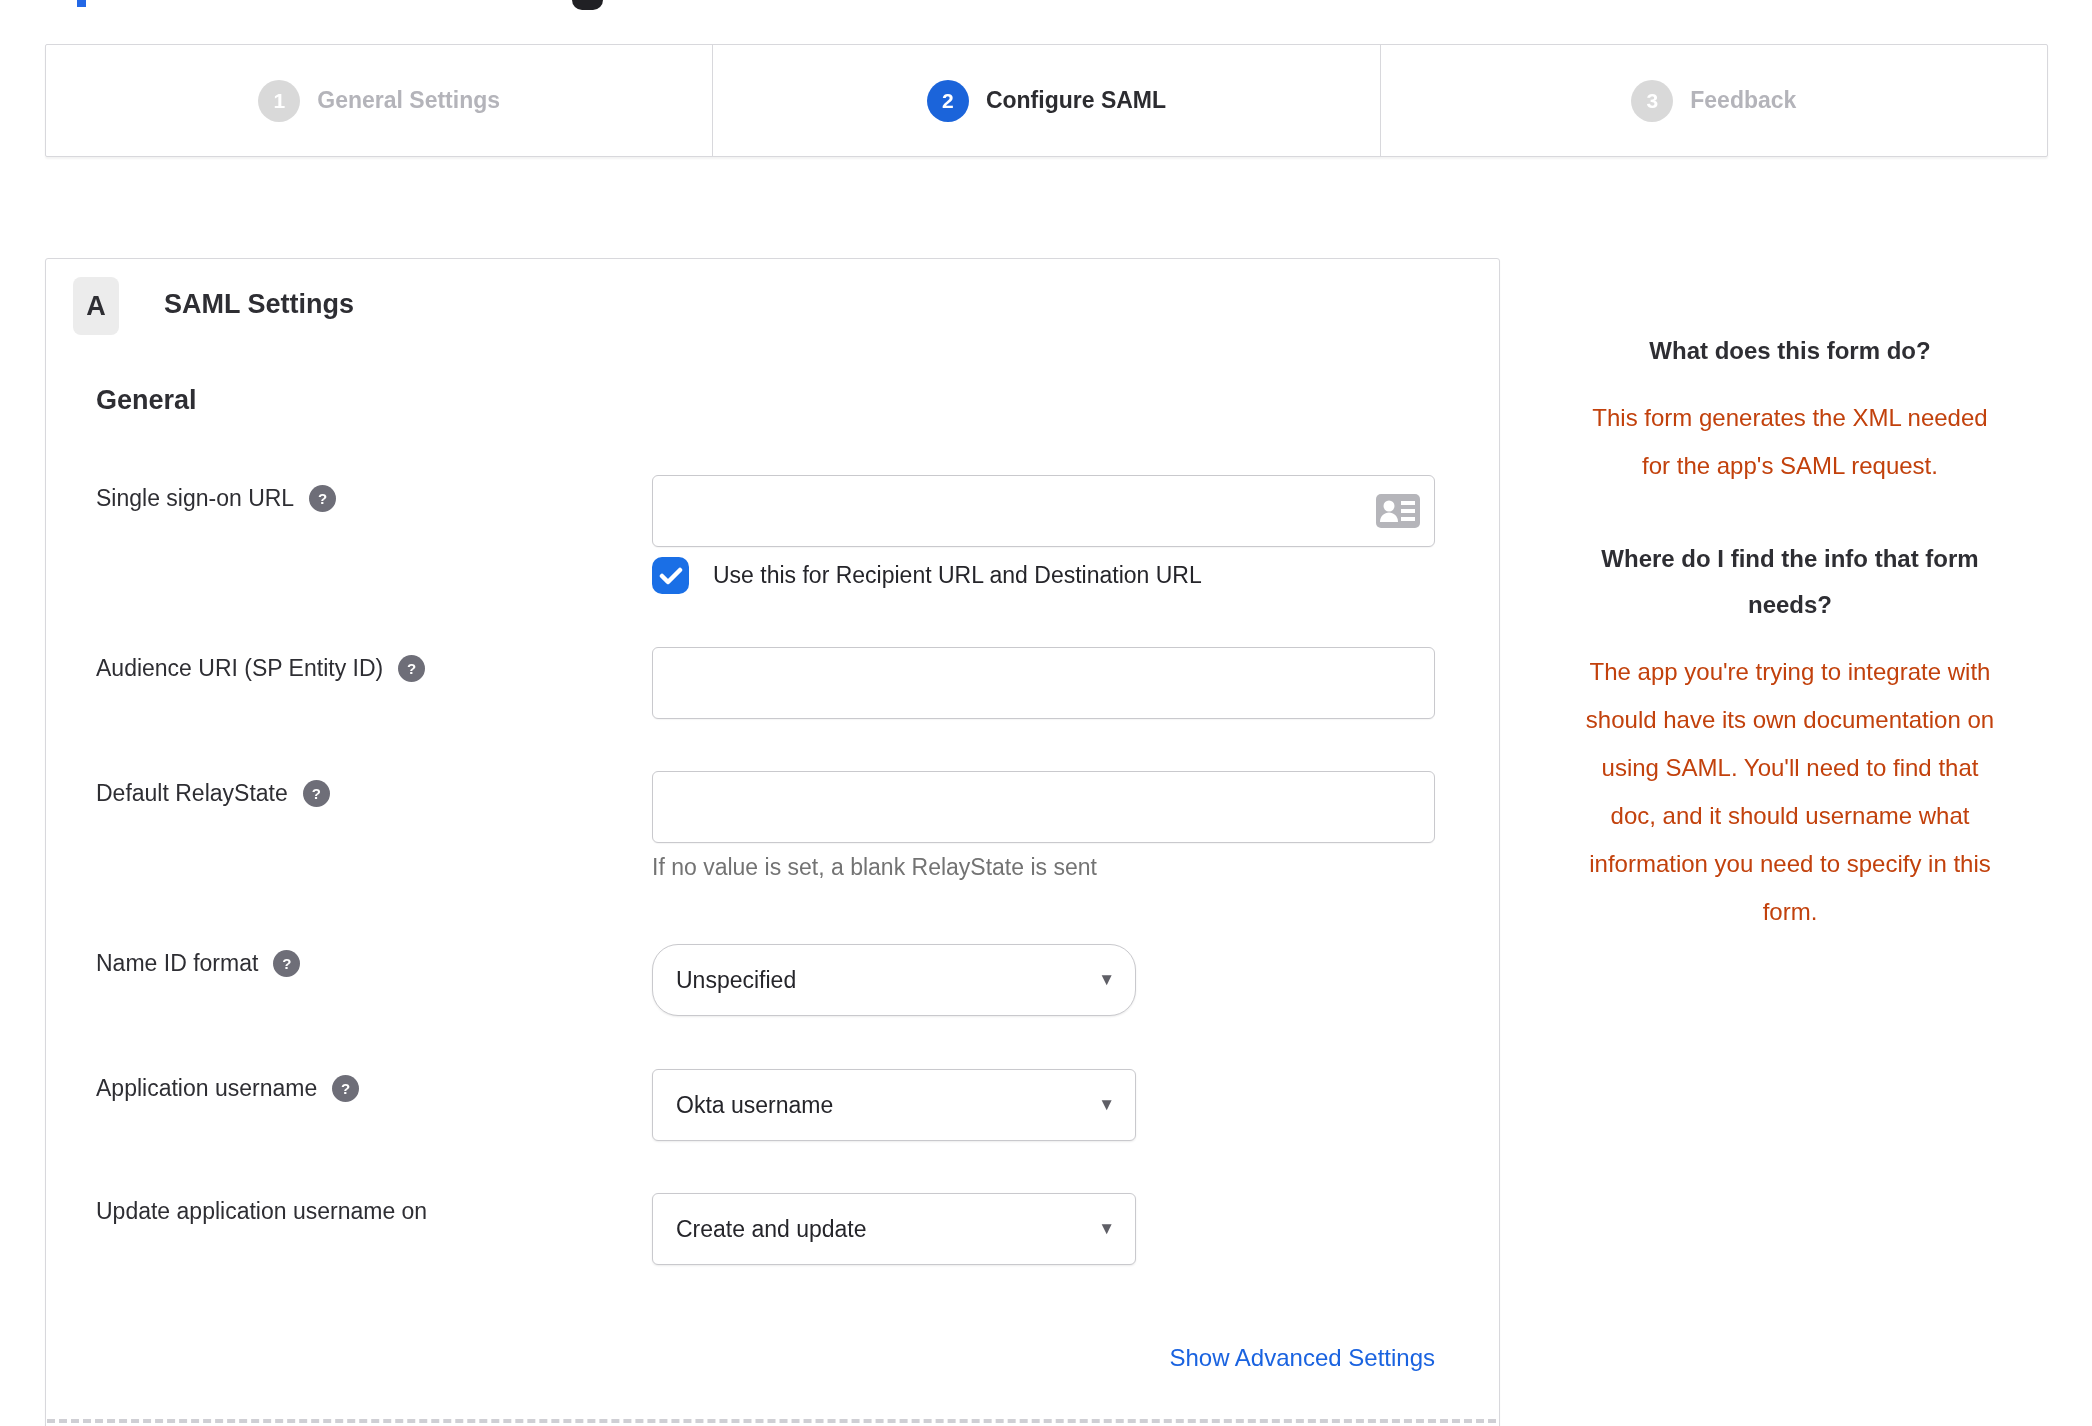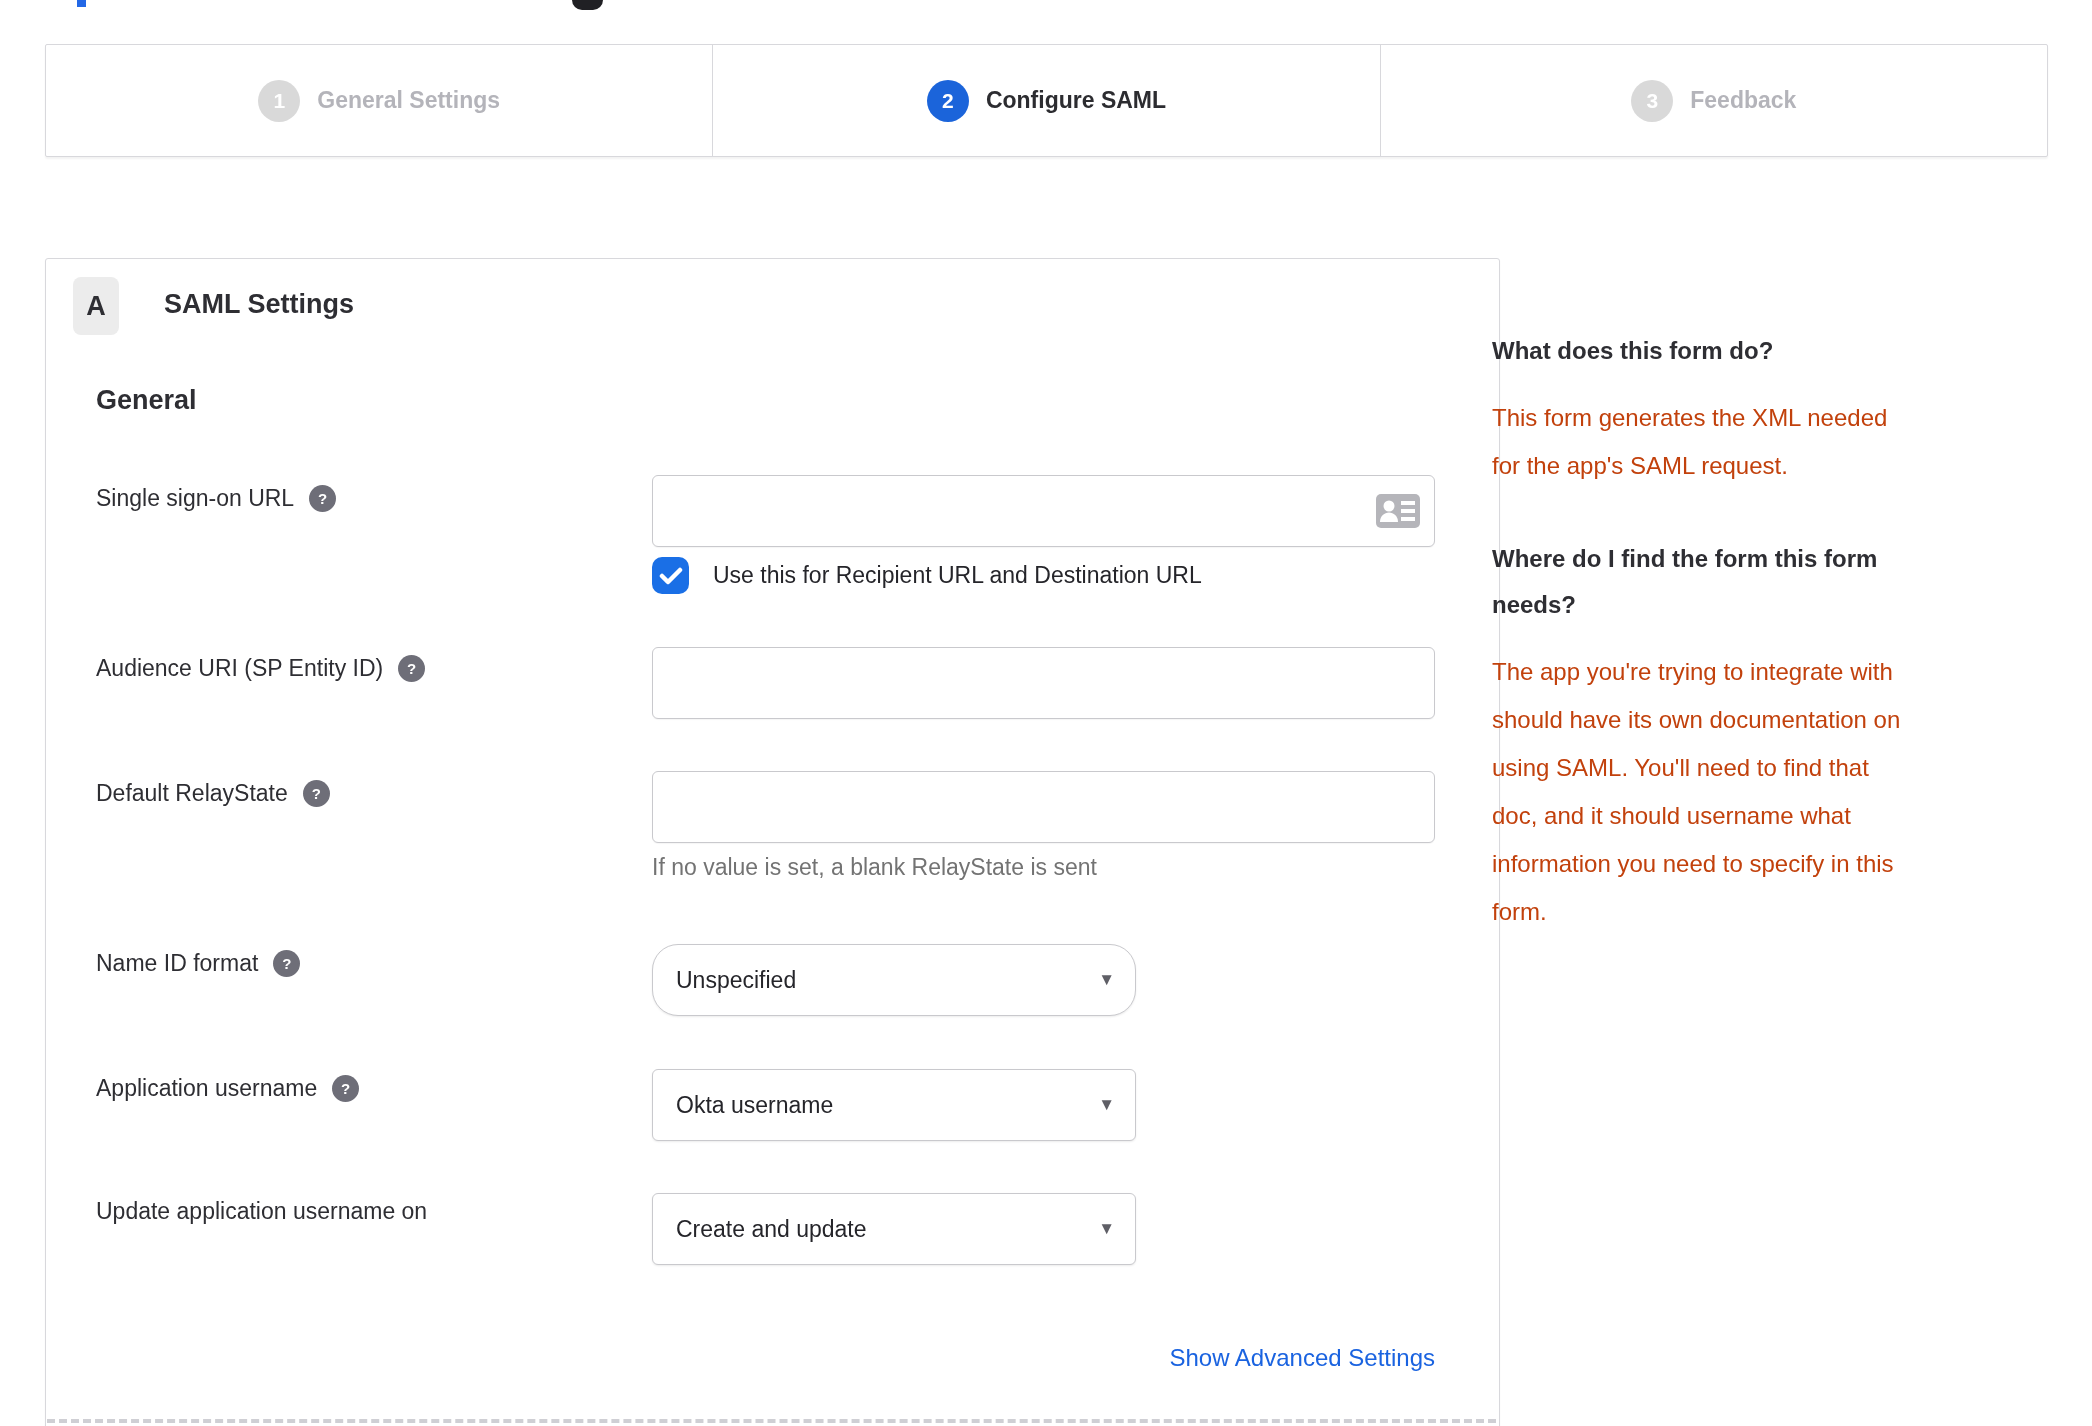--- a/index.html
+++ b/index.html
@@ -103,21 +103,21 @@
     left: 606px; width: 783px; text-align: right;
     font-size: 24px; color: #1a63e0; cursor: pointer; text-decoration: none;
   }
 
   .dashed-divider {
     left: 1px; top: 1160px; width: 1449px; height: 0;
     border-top: 4px dashed #cfcfd4;
   }
 
   
-  .sidebar { left: 1492px; top: 328px; width: 516px; }
+  .sidebar { left: 1532px; top: 328px; width: 516px; text-align: center; }
   .sidebar h3 {
     margin: 0; font-size: 24px; font-weight: bold; color: #2e2e33;
     line-height: 46px; white-space: pre-line;
   }
   .sidebar p {
     margin: 20px 0 0 0; font-size: 24px; color: #c2410c;
     line-height: 48px; white-space: pre-line;
   }
   .sidebar .second { margin-top: 46px; }
 </style>
@@ -217,21 +217,21 @@
 
   <a class="abs advanced-link" style="top:1085px;" href="#">Show Advanced Settings</a>
 
   <div class="abs dashed-divider"></div>
 </div>
 
 <div class="abs sidebar">
   <h3>What does this form do?</h3>
   <p>This form generates the XML needed
 for the app's SAML request.</p>
-  <h3 class="second">Where do I find the form this form
+  <h3 class="second">Where do I find the info that form
 needs?</h3>
   <p>The app you're trying to integrate with
 should have its own documentation on
 using SAML. You'll need to find that
 doc, and it should username what
 information you need to specify in this
 form.</p>
 </div>
 
 </body></html>

